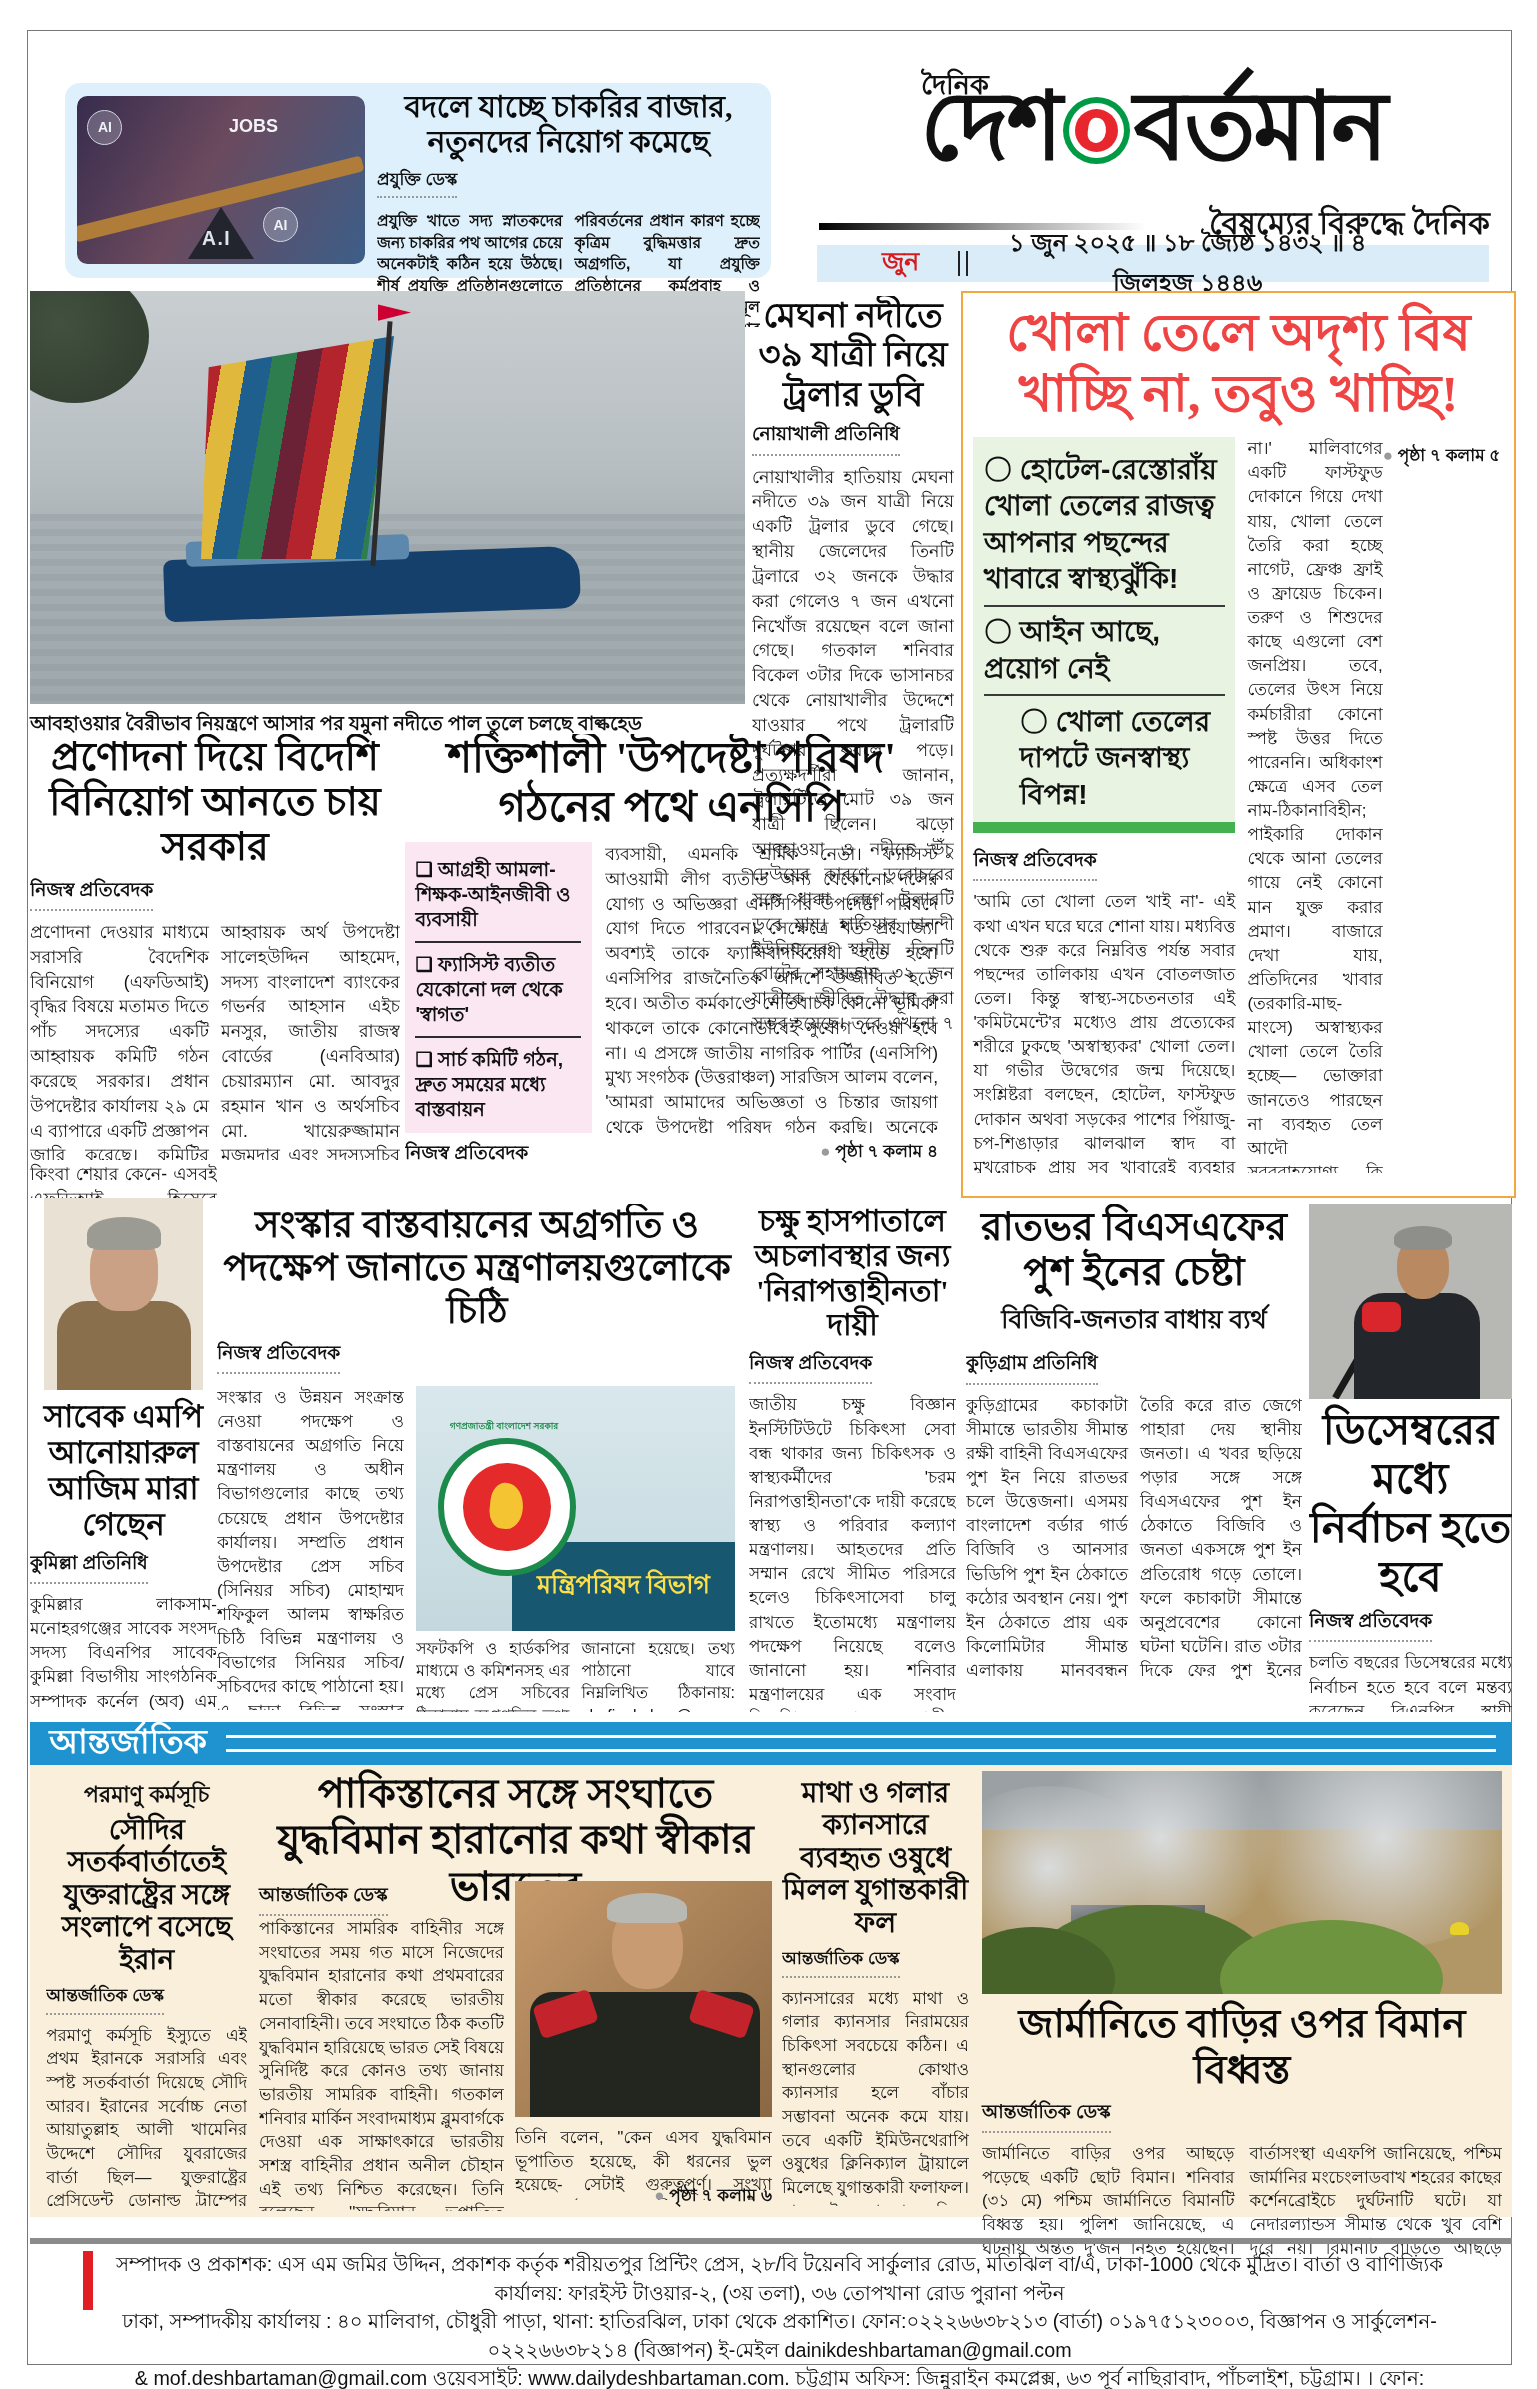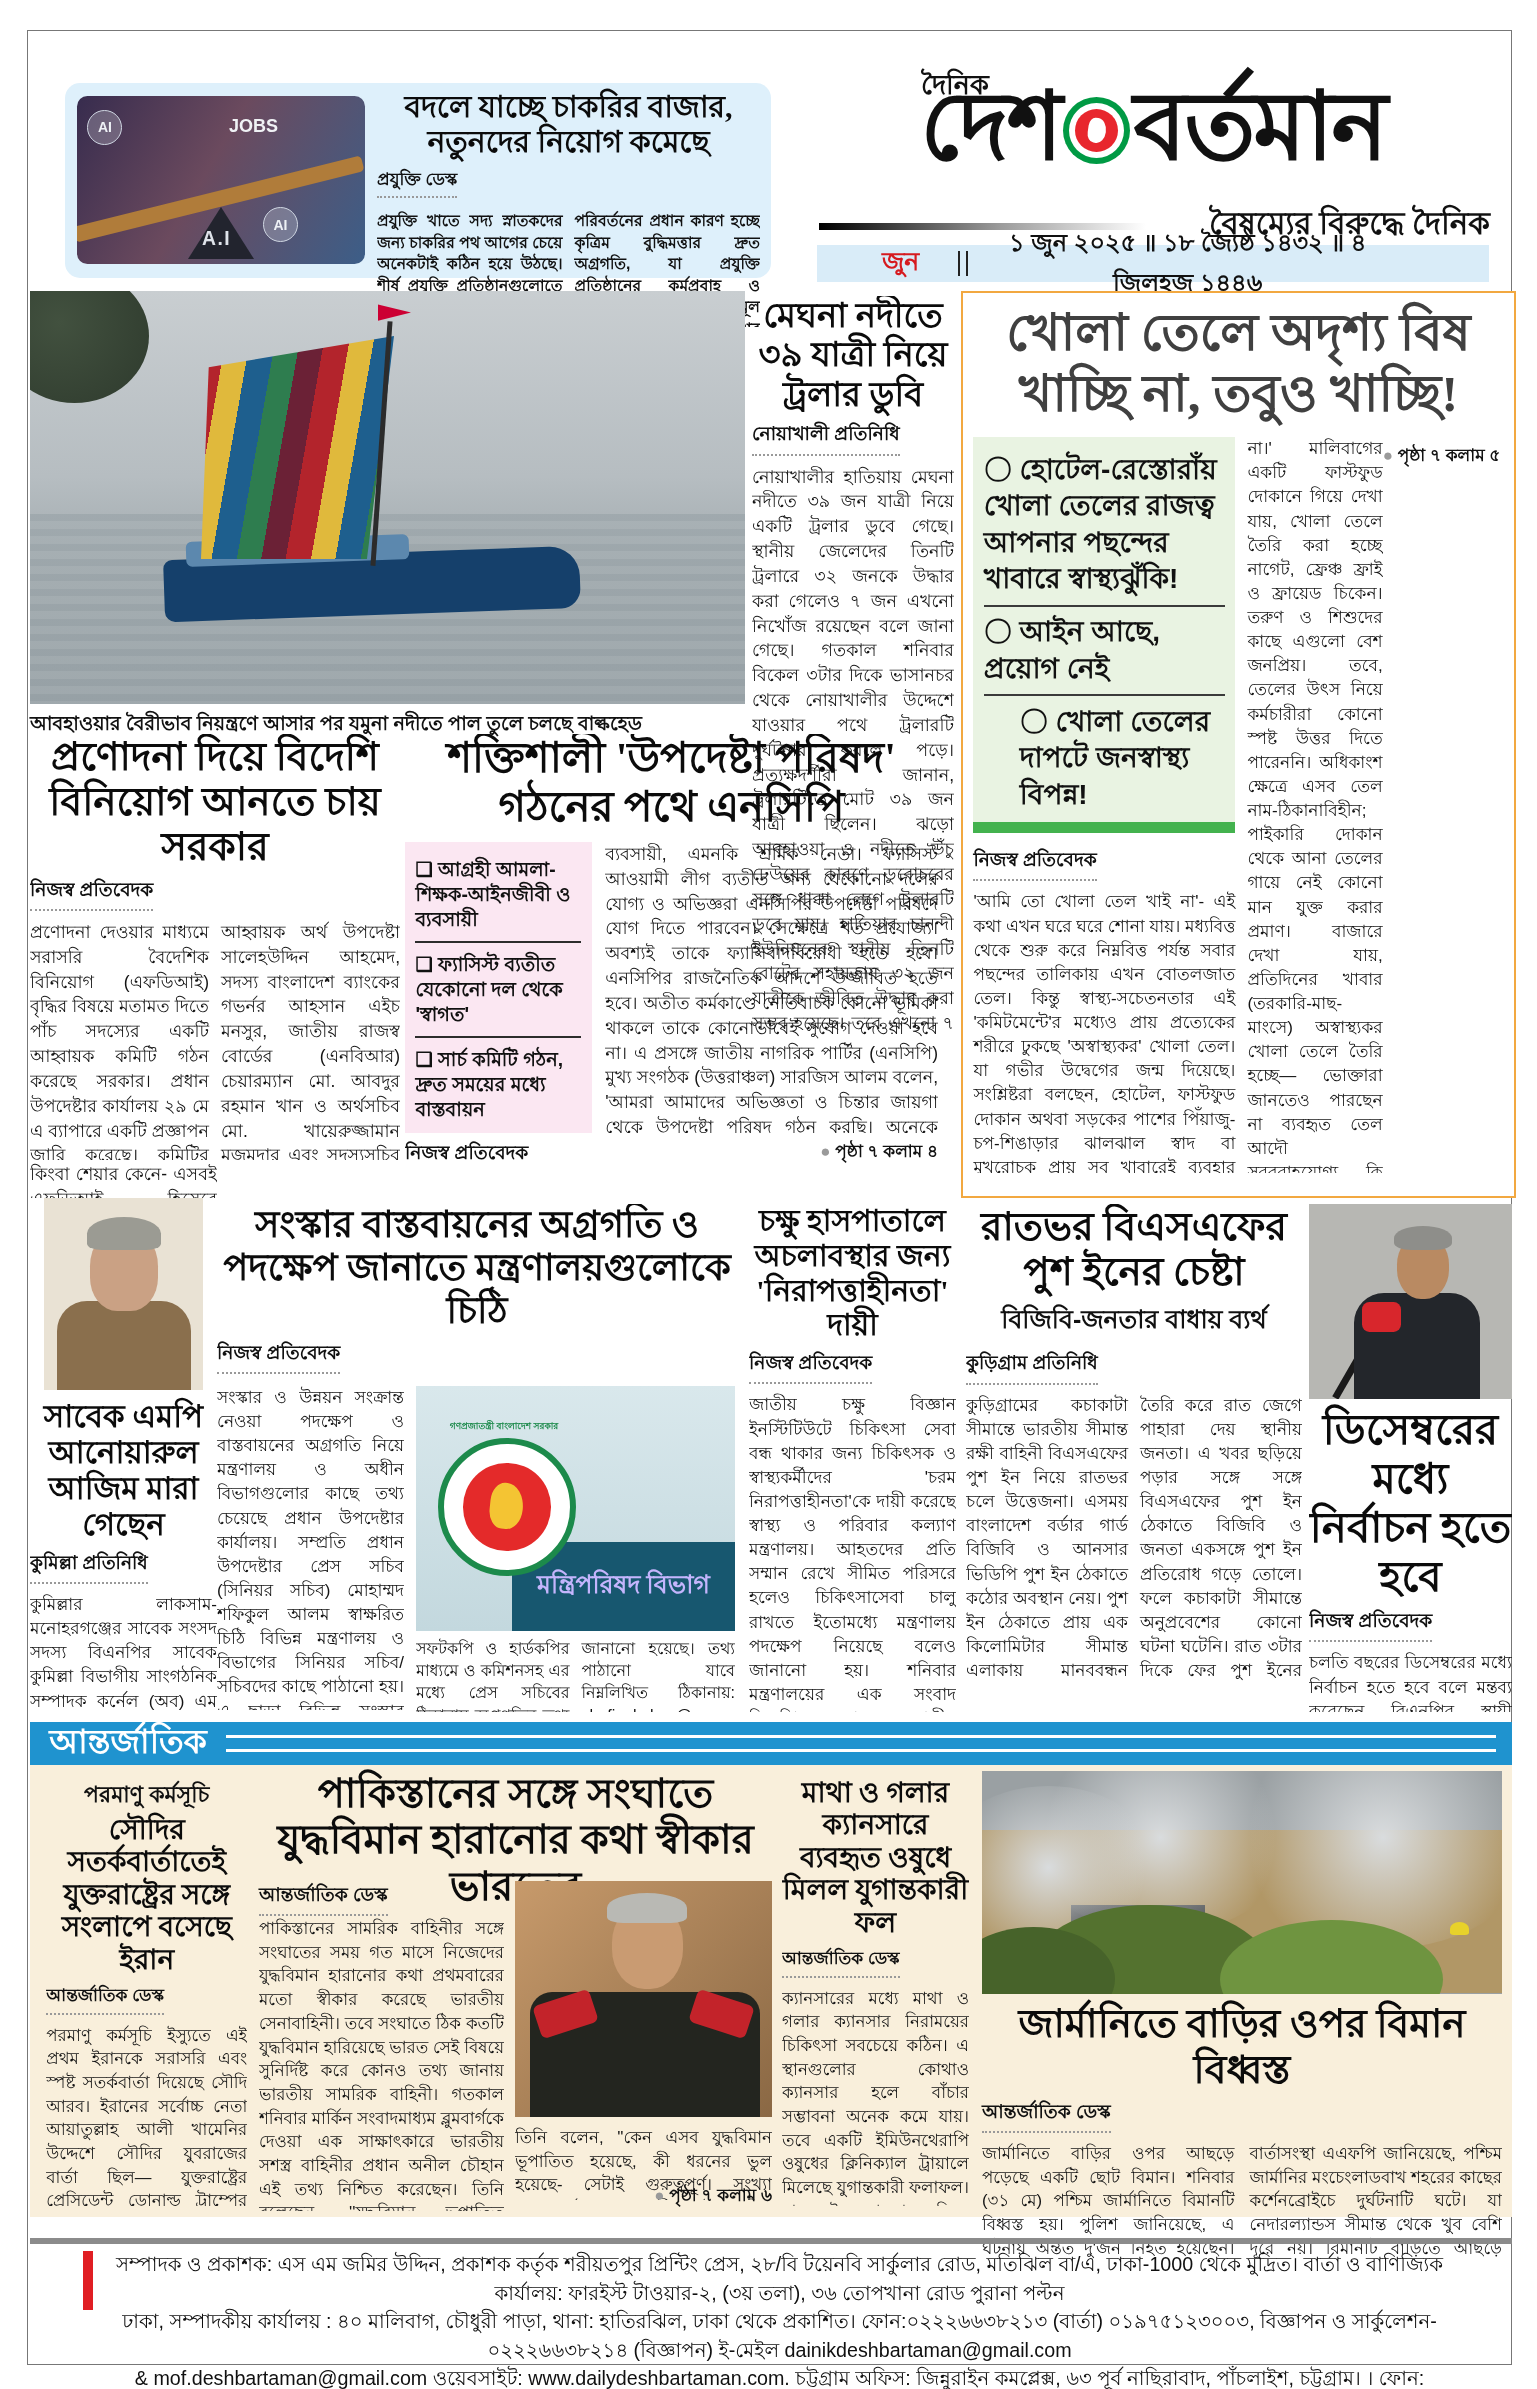--- a/index.html
+++ b/index.html
@@ -55,21 +55,21 @@
            clip-path:polygon(4% 14%,100% 0,86% 100%,0 100%);}
   .lp-flag{position:absolute;left:348px;top:13.4px;width:33px;height:16.3px;background:#c03;clip-path:polygon(0 0,100% 50%,0 100%);}
   .lp-hull{position:absolute;left:134px;top:262px;width:416px;height:62px;background:#15406b;border-radius:9px 30px 19.3px 10.4px;transform:rotate(-2deg);}
   .lp-hull2{position:absolute;left:156px;top:247px;width:223px;height:25px;background:#5c88ae;border-radius:6px;transform:rotate(-2deg);}
   .lp-cap{left:30px;top:709px;width:715px;font-size:19.3px;font-weight:bold;}
   
   .trawler{left:752px;top:296px;width:202px;height:734px;}
   .trawler .hl{font-size:34px;}
   
   .oilbox{left:961px;top:291px;width:551px;height:903px;border:2.2px solid #f2a840;background:#fff;}
-  .oil-hl{margin-top:10.4px;font-size:51px;color:#404040;white-space:pre-line;line-height:1.18;}
+  .oil-hl{margin-top:10.4px;font-size:51px;color:#ef4444;white-space:pre-line;line-height:1.18;}
   .oil-row{display:flex;gap:12px;padding:13.4px 10.4px 0 10.4px;height:736px;overflow:hidden;}
   .oil-left{width:262px;}
   .oil-right{width:253px;display:flex;flex-direction:row;}
   .greenbox{background:#e9f3e2;padding:7.4px 10.4px 1.5px 10.4px;}
   .greenbox .gb-item{font-size:28px;font-weight:bold;line-height:1.3;padding:7.4px 0;border-bottom:2.2px solid #3a3a3a;}
   .greenbox .gb-item:last-child{border-bottom:none;margin-left:36px;}
   .greenbox .gb-item::before{content:"〇 ";font-weight:bold;}
   .greenbar{height:11px;background:#43b24e;margin:0 0 7.4px 0;}
   
   .fdi{left:30px;top:734px;width:370px;height:426px;}
@@ -93,21 +93,21 @@
   .ob-head{position:absolute;left:46px;top:30px;width:68px;height:83px;background:#caa184;border-radius:46% 46% 40% 40%;}
   .ob-hair{position:absolute;left:43px;top:19.3px;width:74px;height:33px;background:#9b9b93;border-radius:50% 50% 20% 20%;}
   .ob-body{position:absolute;left:13.4px;top:103px;width:134px;height:89px;background:#8a6f4d;border-radius:30px 30px 0 0;}
   
   .reform{left:217px;top:1204px;width:520px;height:508px;}
   .reform .hl{font-size:37px;}
   .re-row{display:flex;gap:12px;margin-top:3px;}
   .re-left{width:187px;height:324px;overflow:hidden;}
   .re-right{width:319px;}
   .cab{width:319px;height:245px;position:relative;background:linear-gradient(#d9e8ec,#c3d8de);overflow:hidden;}
-  .cab-band{position:absolute;right:0;bottom:0;width:223px;height:89px;background:#17576f;color:#c4b5fd;
+  .cab-band{position:absolute;right:0;bottom:0;width:223px;height:89px;background:#17576f;color:#fde047;
             display:flex;align-items:center;justify-content:center;font-size:25px;font-weight:bold;font-family:"Liberation Serif",serif;}
   .cab-em{position:absolute;left:22px;top:52px;width:126px;height:126px;border-radius:50%;background:#fff;border:6px solid #1c8a4b;}
   .cab-em .r{position:absolute;inset:19.3px;border-radius:50%;background:#e42a2a;}
   .cab-em .map{position:absolute;left:46px;top:39px;width:33px;height:46px;background:#f4c433;border-radius:45% 60% 50% 45%;transform:rotate(6deg);}
   .cab-ring{font-size:9px;color:#1c8a4b;text-align:center;width:126px;position:absolute;left:25px;top:33px;font-weight:bold;}
   .re-bottom{column-count:2;column-gap:12px;width:319px;height:111px;overflow:hidden;font-size:16px;line-height:1.38;text-align:justify;margin-top:7.4px;}
   
   .eye{left:749px;top:1204px;width:207px;height:508px;}
   .eye .hl{font-size:30px;}
   .bsf{left:966px;top:1204px;width:336px;height:508px;}

